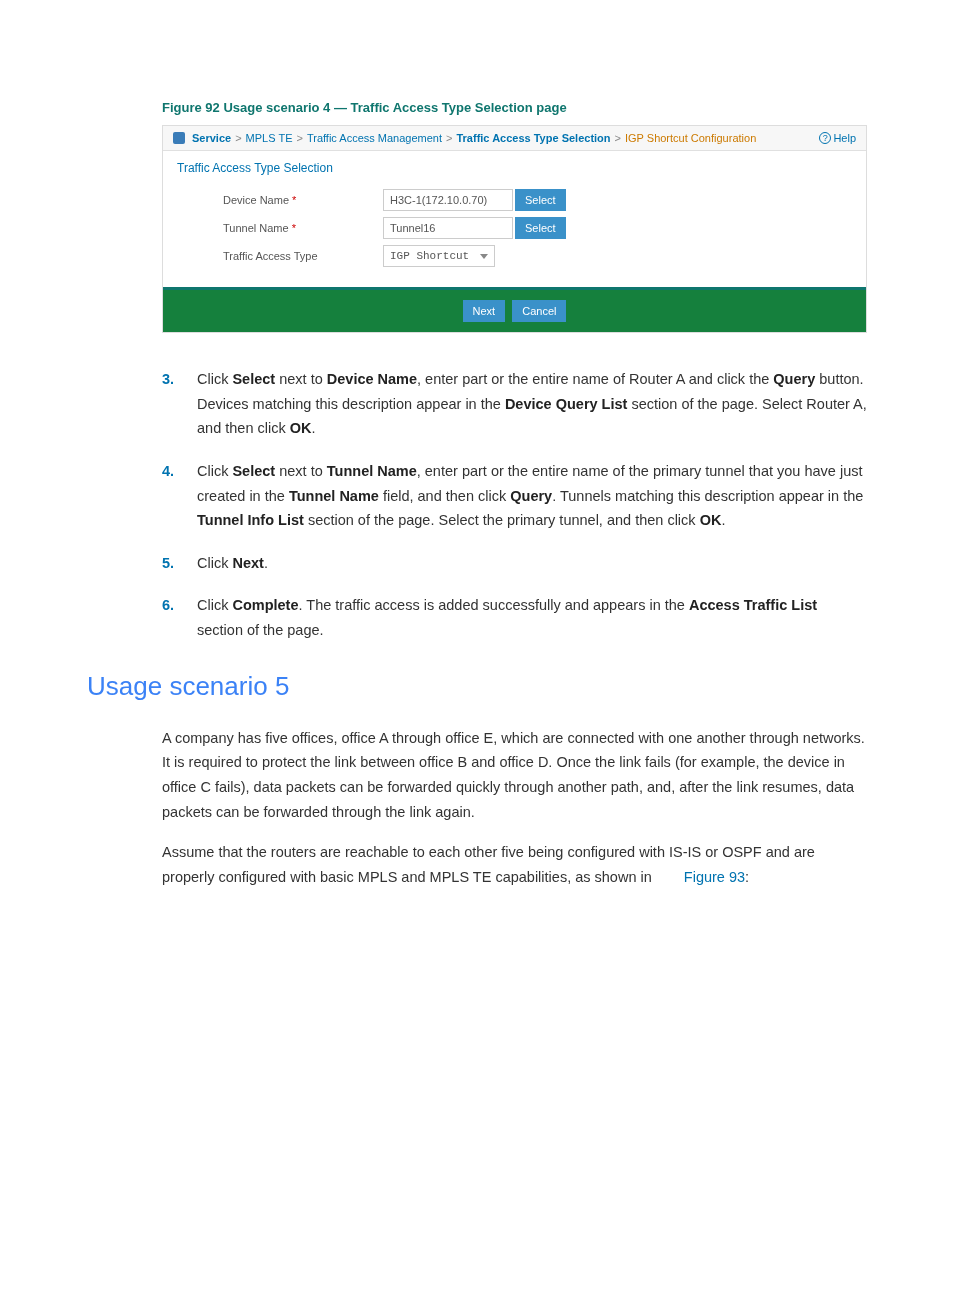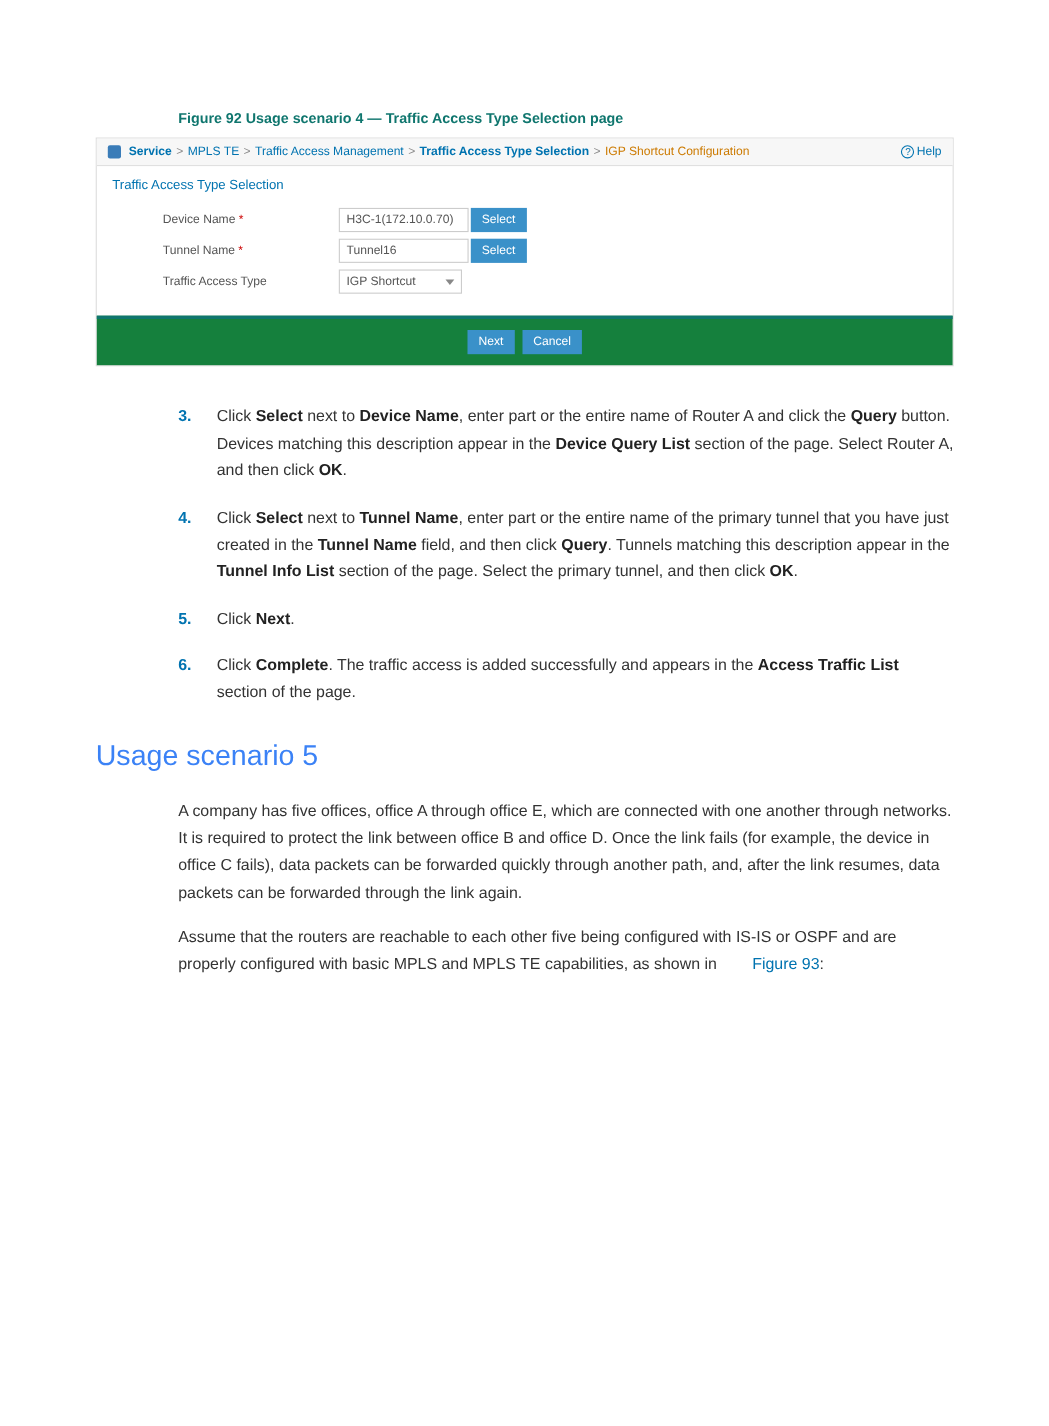--- a/index.html
+++ b/index.html
@@ -15,20 +15,21 @@
     padding: 100px 87px 60px 87px;
   }
   .figure-caption {
     color: #0f766e;
     font-weight: bold;
     font-size: 13px;
     margin-bottom: 10px;
     padding-left: 75px;
   }
   .screenshot {
+    margin-left: 75px;
     border: 1px solid #ddd;
     background: #fff;
     font-size: 11px;
     color: #555;
   }
   .breadcrumb-bar {
     padding: 6px 10px;
     border-bottom: 1px solid #e0e0e0;
     display: flex;
     align-items: center;
@@ -68,21 +69,21 @@
   .form-label {
     width:160px;
     font-size:11px;
     color:#555;
   }
   .req { color:#c00; }
   .form-input {
     border:1px solid #ccc;
     padding:3px 6px;
     font-size:11px;
-    width:118px;
+    width:130px;
     height:22px;
     background:#fff;
     color:#555;
   }
   .btn {
     background:#3a91c9;
     color:#fff;
     border:none;
     padding:4px 10px;
     font-size:11px;
@@ -95,20 +96,21 @@
     padding:3px 6px;
     font-size:11px;
     width:112px;
     height:22px;
     background:#fff;
     color:#555;
     position:relative;
     display:flex;
     align-items:center;
     justify-content:space-between;
+    font-family:Liberation Mono, monospace;
   }
   .caret-down {
     width:0; height:0;
     border-left:4px solid transparent;
     border-right:4px solid transparent;
     border-top:5px solid #888;
   }
   .action-bar {
     border-top:3px solid #0f766e;
     padding:10px;

